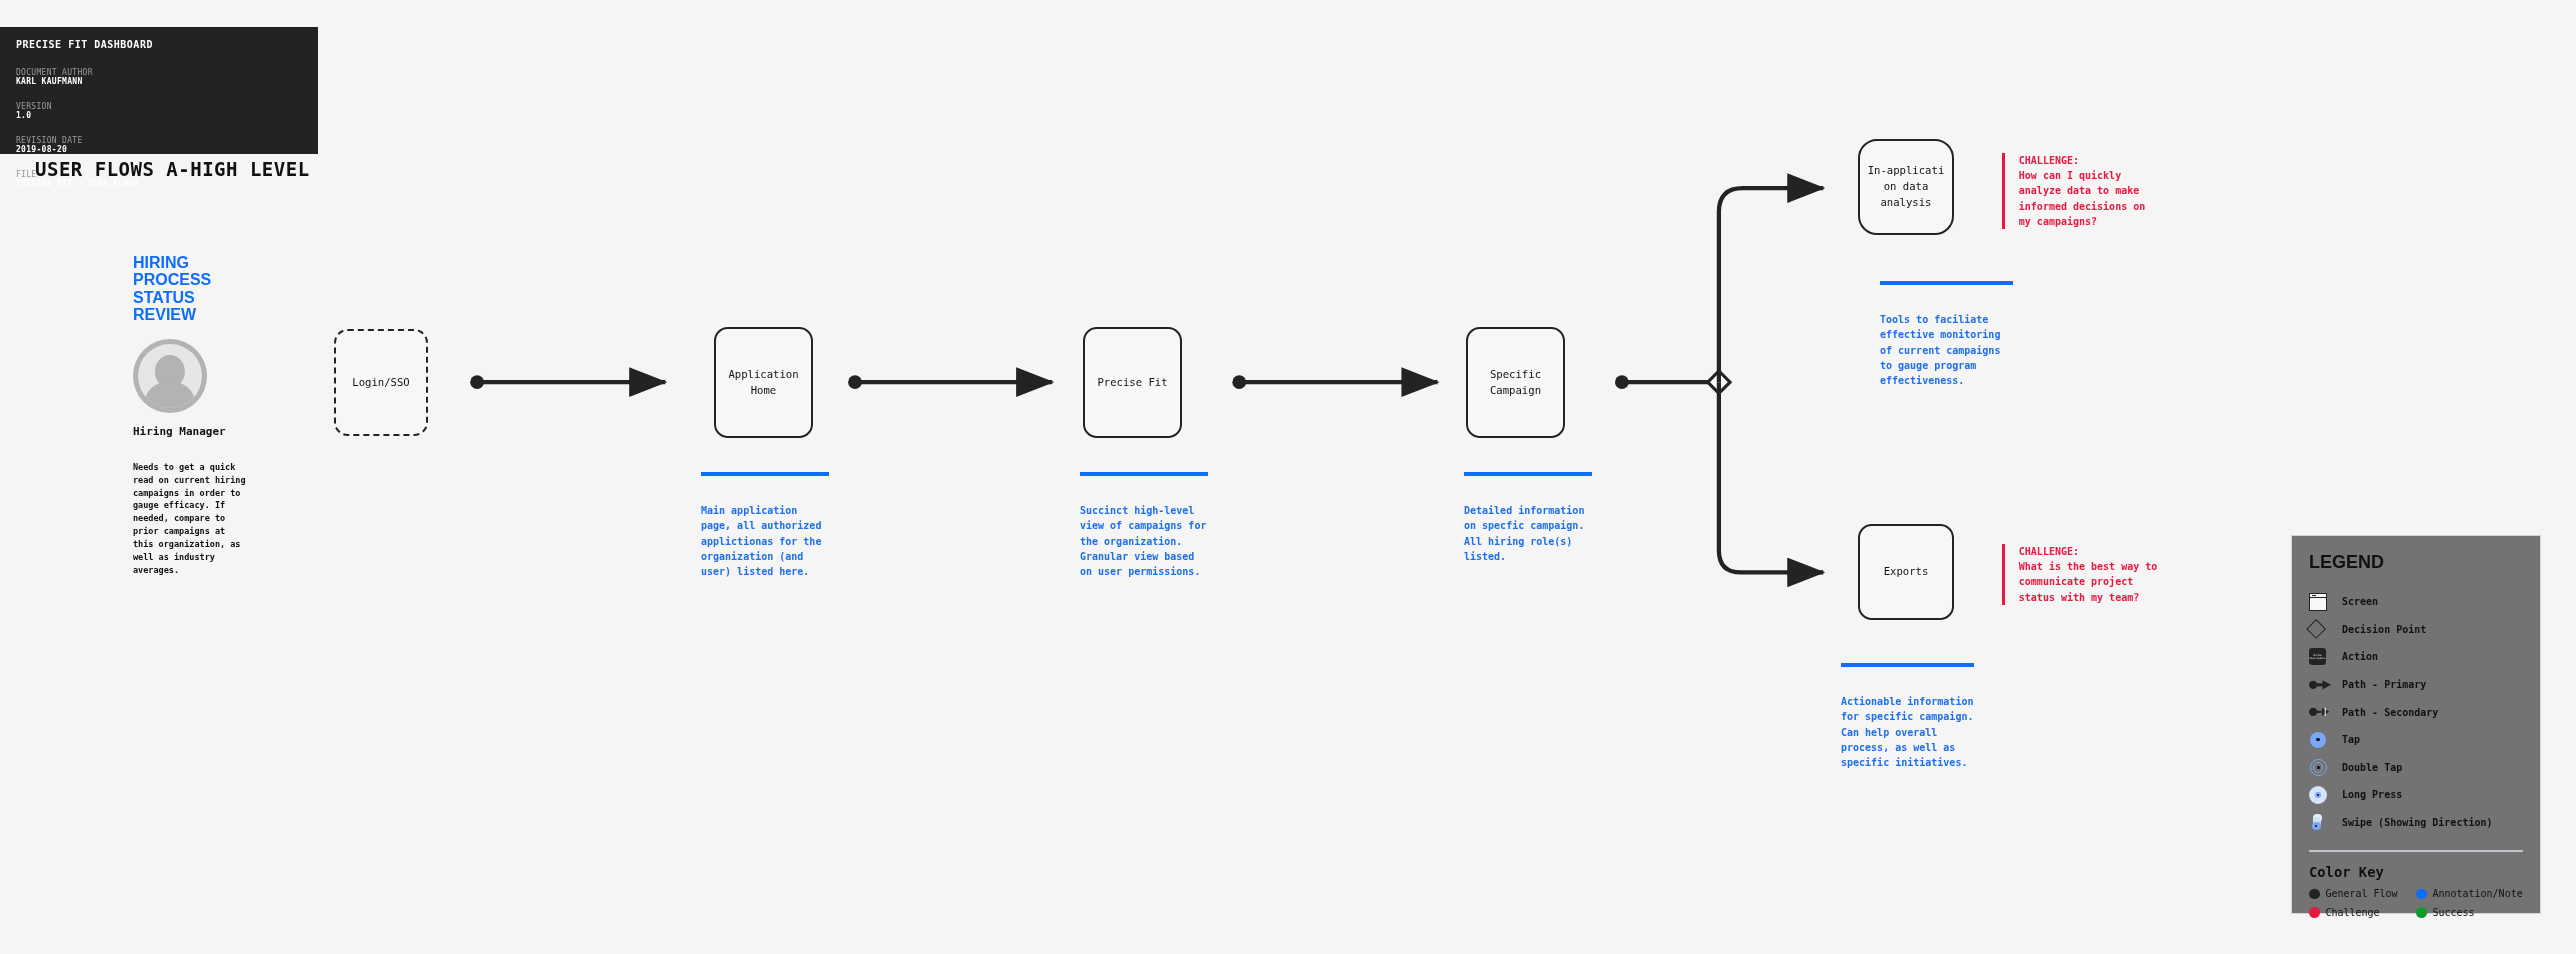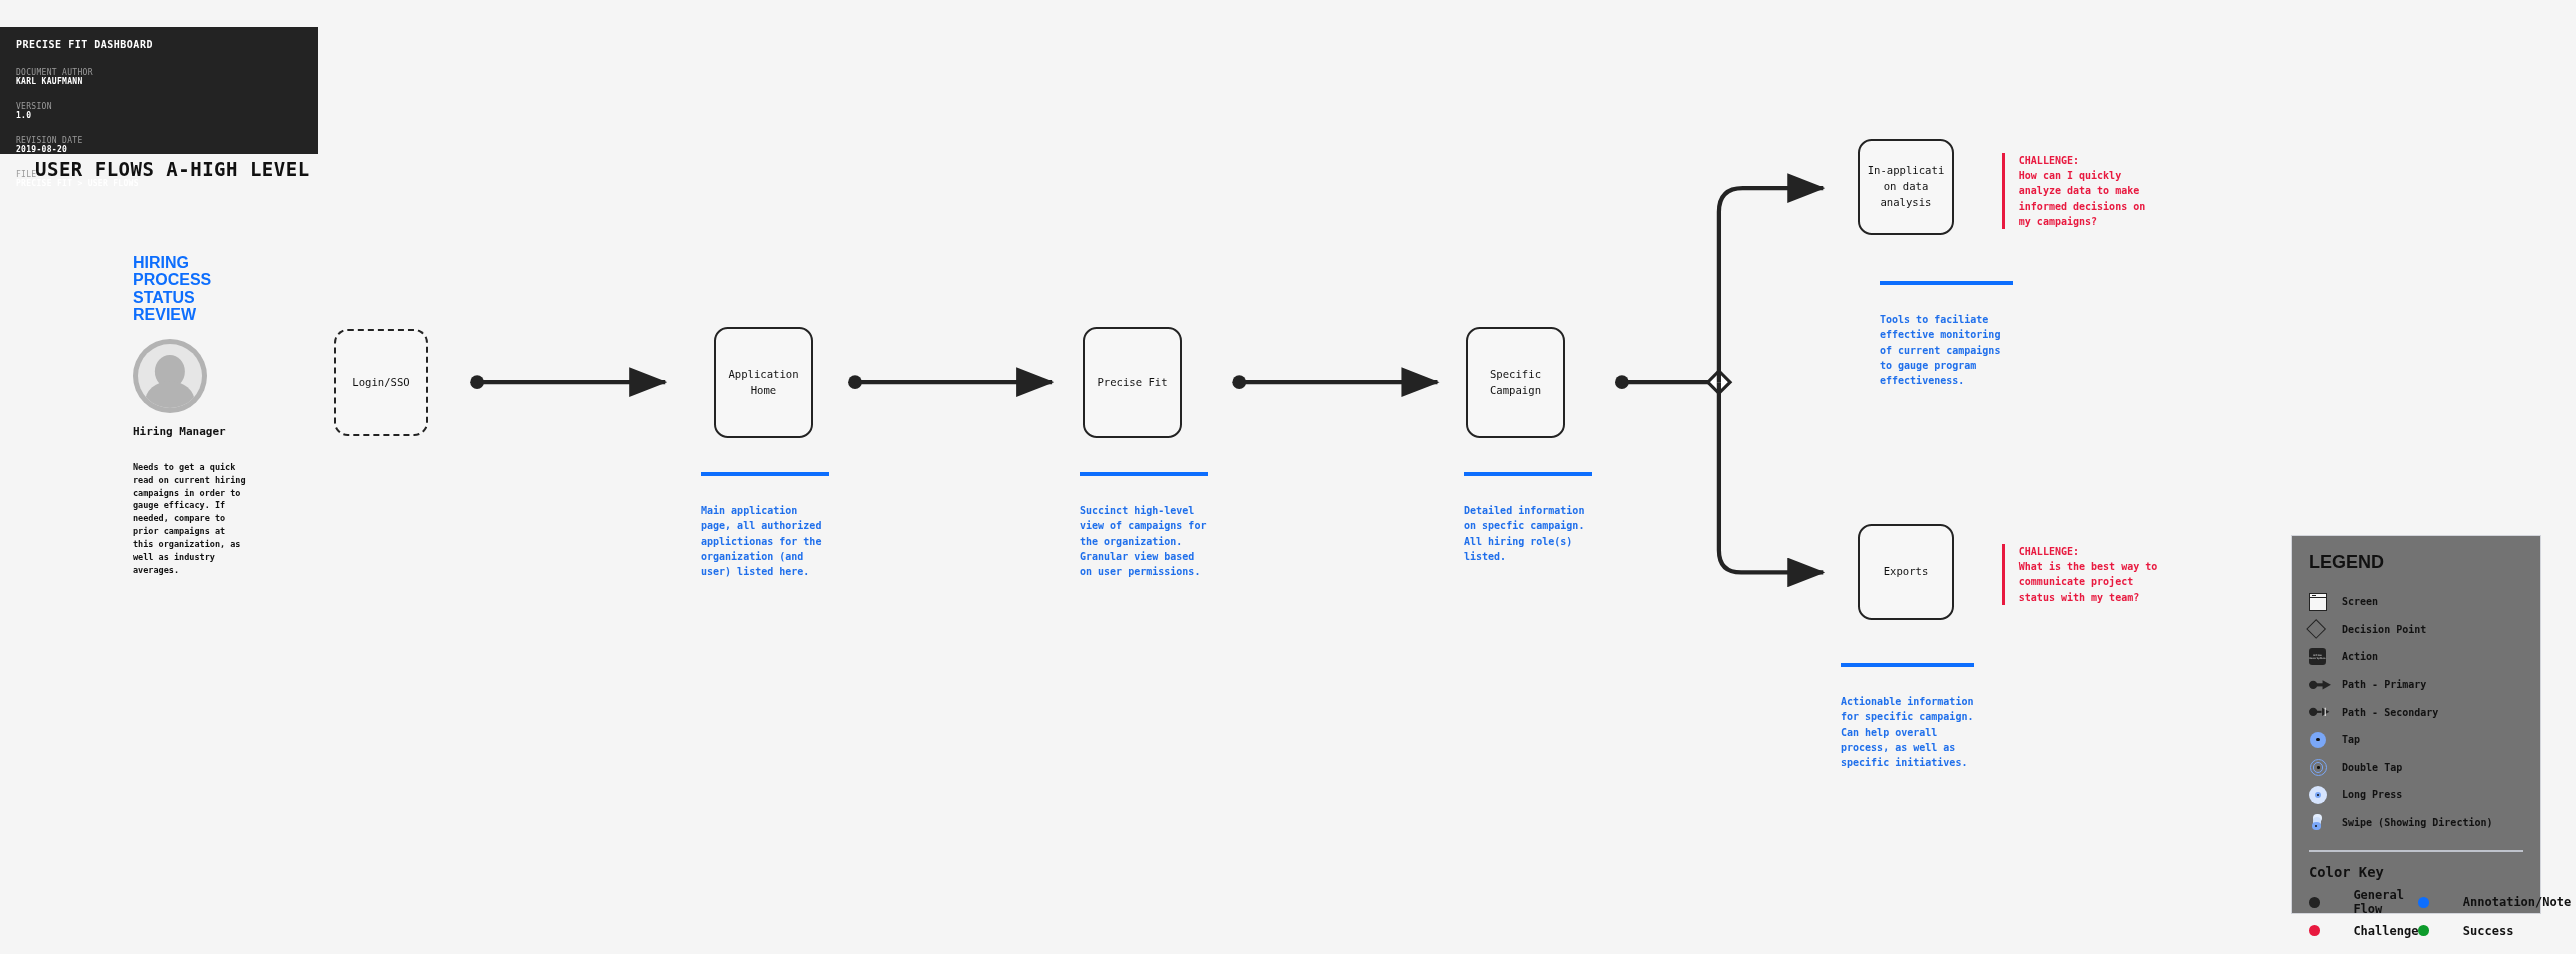--- a/index.html
+++ b/index.html
@@ -118,21 +118,21 @@
   .ic-swipe .t1 { position:absolute; left:4.2px; top:0px; width:8.5px; height:8.5px; border-radius:50%; background:#e4eefd; }
   .ic-swipe .t2 { position:absolute; left:3.7px; top:3.7px; width:8.5px; height:8.5px; border-radius:50%; background:#cfe0fb; }
   .ic-swipe .t3 { position:absolute; left:3.2px; top:8px; width:8.5px; height:8.5px; border-radius:50%; background:#7aa7f7; }
   .ic-swipe .dot { position:absolute; left:6.4px; top:11px; width:2.1px; height:2.1px; border-radius:50%; background:#111; }
 
   .legend hr { border: none; border-top: 2.1px solid #bfc3cc; margin: 13.8px 0 11.7px 0; }
   .legend h3 { font-size: 13.8px; font-weight: bold; color:#111; margin-bottom: 8.5px; }
   .colorgrid { display: grid; grid-template-columns: 1fr 1fr; row-gap: 7.4px; }
   .ckey { display: flex; align-items: center; gap: 5.8px; }
   .ckey .sw { width: 10.6px; height: 10.6px; border-radius: 50%; flex: 0 0 10.6px; }
-  .ckey .cl { font-size: 12px; color: #111; font-weight: bold; margin-left: 28px; }
+  .ckey .cl { font-size: 10px; color: #111; font-weight: normal; }
 </style>
 </head>
 <body>
 
 <div id="canvas">
 
   <div class="docpanel">
     <div class="title">PRECISE FIT DASHBOARD</div>
     <div class="docrow">
       <span class="k">DOCUMENT AUTHOR</span>
@@ -202,21 +202,21 @@
   </div>
 
   <div class="node" style="left:1083px; top:327px; width:99px; height:111px;">
     <span>Precise Fit</span>
   </div>
 
   <div class="node" style="left:1466px; top:327px; width:99px; height:111px;">
     <span>Specific<br>Campaign</span>
   </div>
 
-  <div class="node" style="left:1858px; top:139px; width:96px; height:96px;">
+  <div class="node" style="left:1858px; top:139px; width:96px; height:96px;border-radius:19px;">
     <span>In-applicati<br>on data<br>analysis</span>
   </div>
 
   <div class="node" style="left:1858px; top:524px; width:96px; height:96px;">
     <span>Exports</span>
   </div>
 
   <div class="ann" style="left:701px; top:472px; width:128px;">
     <div class="rule"></div>
     <div class="txt">Main application page, all authorized applictionas for the organization (and user) listed here.</div>

